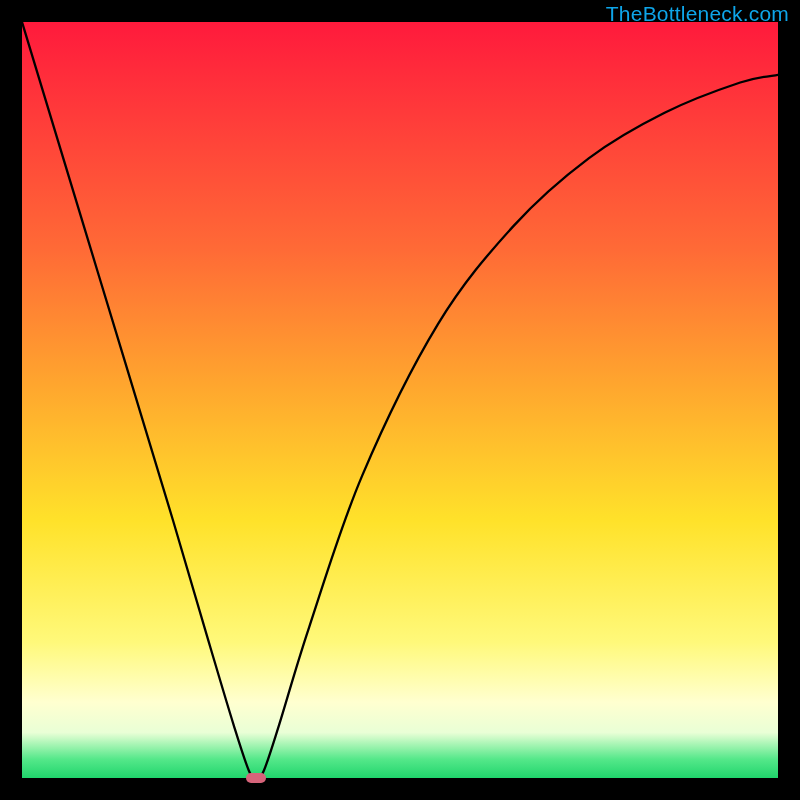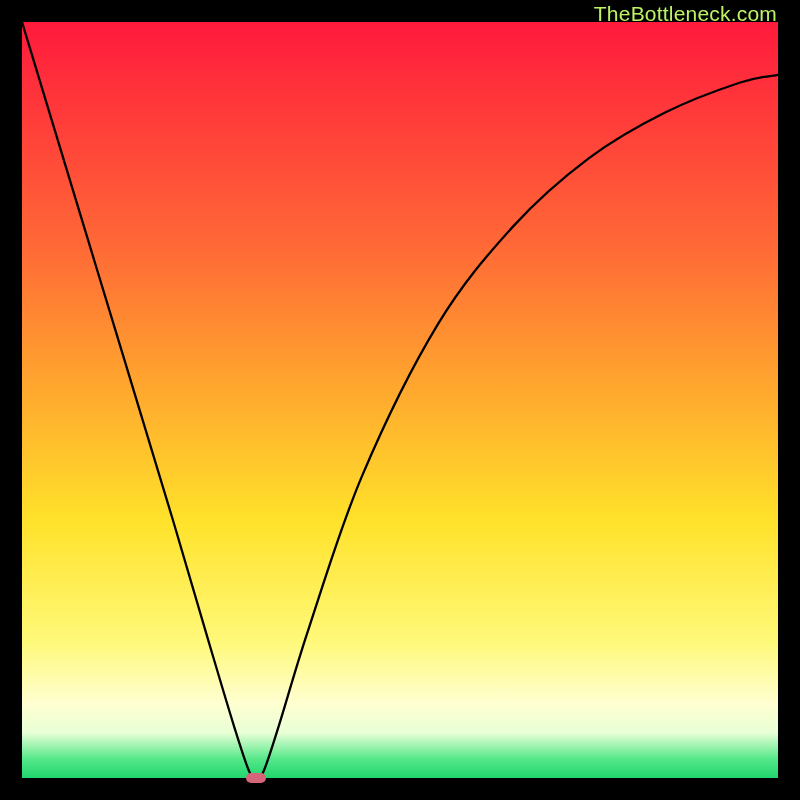--- a/index.html
+++ b/index.html
@@ -47,22 +47,22 @@
     position: absolute;
     width: 20px;
     height: 10px;
     background: #d6647a;
     border-radius: 5px;
     transform: translate(-50%, -50%);
   }
   .watermark {
     position: absolute;
     top: 2px;
-    right: 23px;
-    color: #bef264;
+    right: 11px;
+    color: #0ea5e9;
     font-size: 21px;
     letter-spacing: 0.2px;
   }
 </style>
 </head>
 <body>
 
 <div class="watermark">TheBottleneck.com</div>
 
 <div class="frame">

